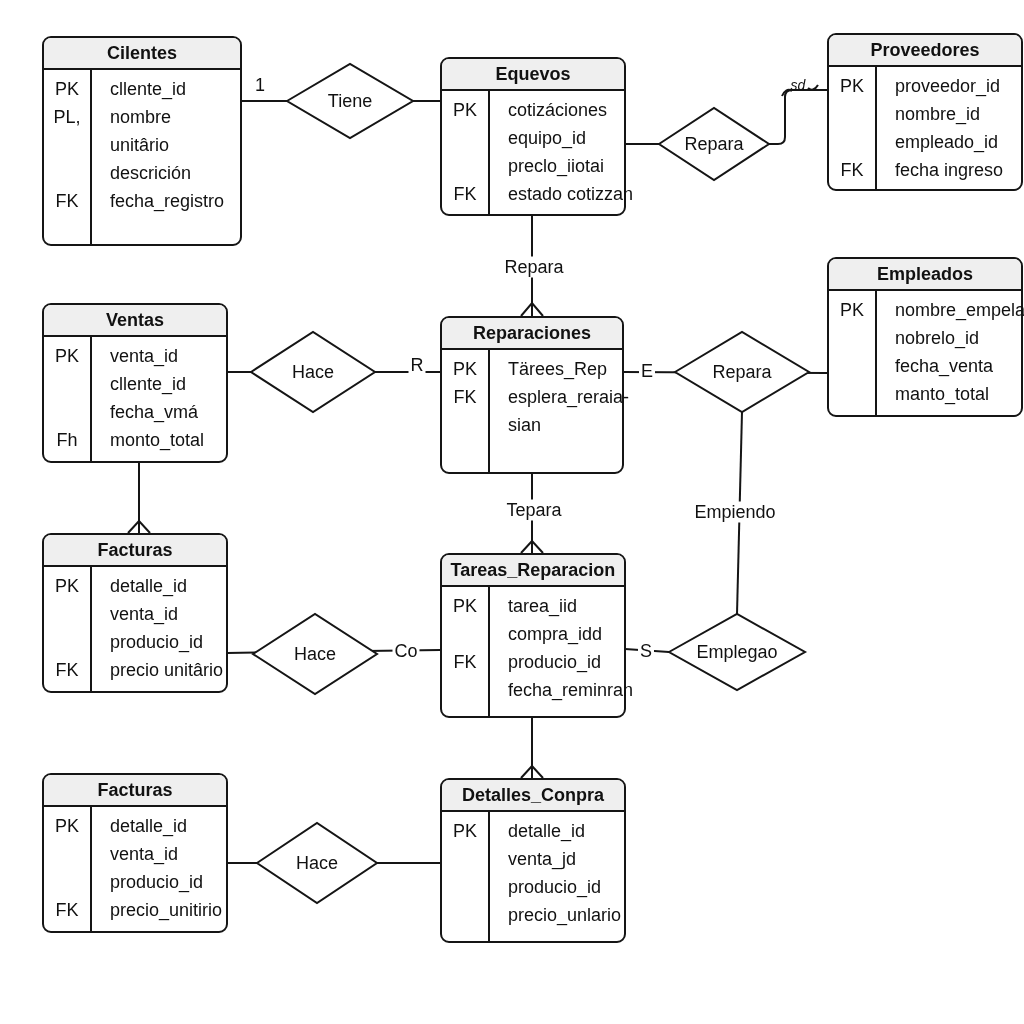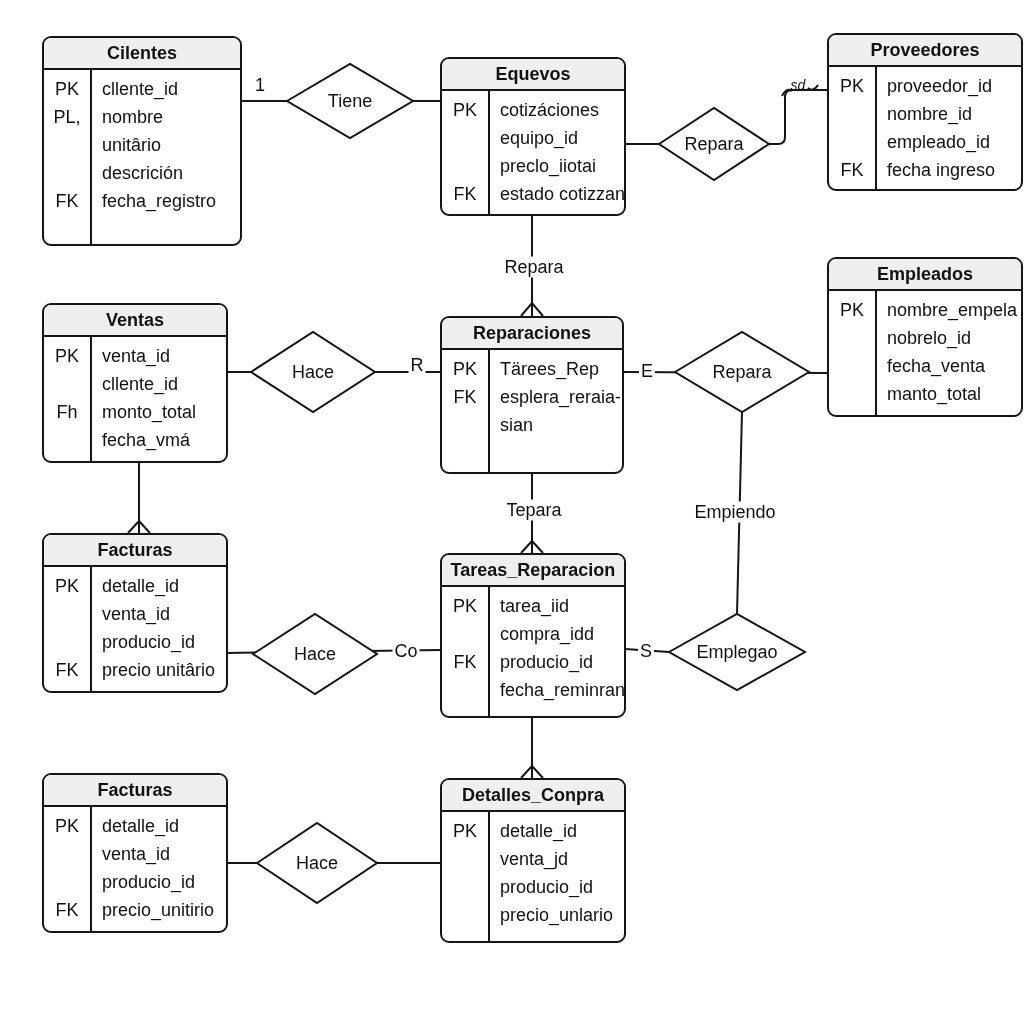--- a/index.html
+++ b/index.html
@@ -13,21 +13,21 @@
     display:flex;flex-direction:column;box-sizing:border-box;
   }
   .entity-title{
     background:#efefef;border-bottom:2px solid #151515;border-radius:7px 7px 0 0;
     text-align:center;font-weight:bold;font-size:18px;padding:5px 0 4px 0;flex:none;
   }
   .entity-body{position:relative;flex:1;padding-top:5px;}
   .kdiv{position:absolute;left:46px;top:0;bottom:0;width:2px;background:#151515;}
   .row{display:flex;height:28px;line-height:28px;font-size:18px;white-space:nowrap;}
   .key{width:46px;text-align:center;flex:none;}
-  .attr{padding-left:12px;}
+  .attr{padding-left:20px;}
   .dlabel{position:absolute;transform:translate(-50%,-50%);font-size:18px;white-space:nowrap;}
   .llabel{position:absolute;transform:translate(-50%,-50%);font-size:18px;background:#fff;padding:0 4px;white-space:nowrap;}
   .card{position:absolute;transform:translate(-50%,-50%);font-size:18px;white-space:nowrap;}
   .card.onwire{background:#fff;padding:0 2px;}
   .sdnote{position:absolute;transform:translate(-50%,-50%);font-size:14px;font-style:italic;white-space:nowrap;}
 </style>
 </head>
 <body>
 
 <div id="canvas">
@@ -169,26 +169,26 @@
       <div class="kdiv"></div>
       <div class="row">
           <span class="key">PK</span>
           <span class="attr">venta_id</span>
         </div>
       <div class="row">
           <span class="key"></span>
           <span class="attr">cllente_id</span>
         </div>
       <div class="row">
+          <span class="key"></span>
+          <span class="attr">fecha_vmá</span>
+        </div>
+      <div class="row">
           <span class="key">Fh</span>
           <span class="attr">monto_total</span>
-        </div>
-      <div class="row">
-          <span class="key"></span>
-          <span class="attr">fecha_vmá</span>
         </div>
     </div>
   </div>
 
   <div class="entity" style="left:420px;top:316px;width:184px;height:158px">
     <div class="entity-title">Reparaciones</div>
     <div class="entity-body">
       <div class="kdiv"></div>
       <div class="row">
           <span class="key">PK</span>

